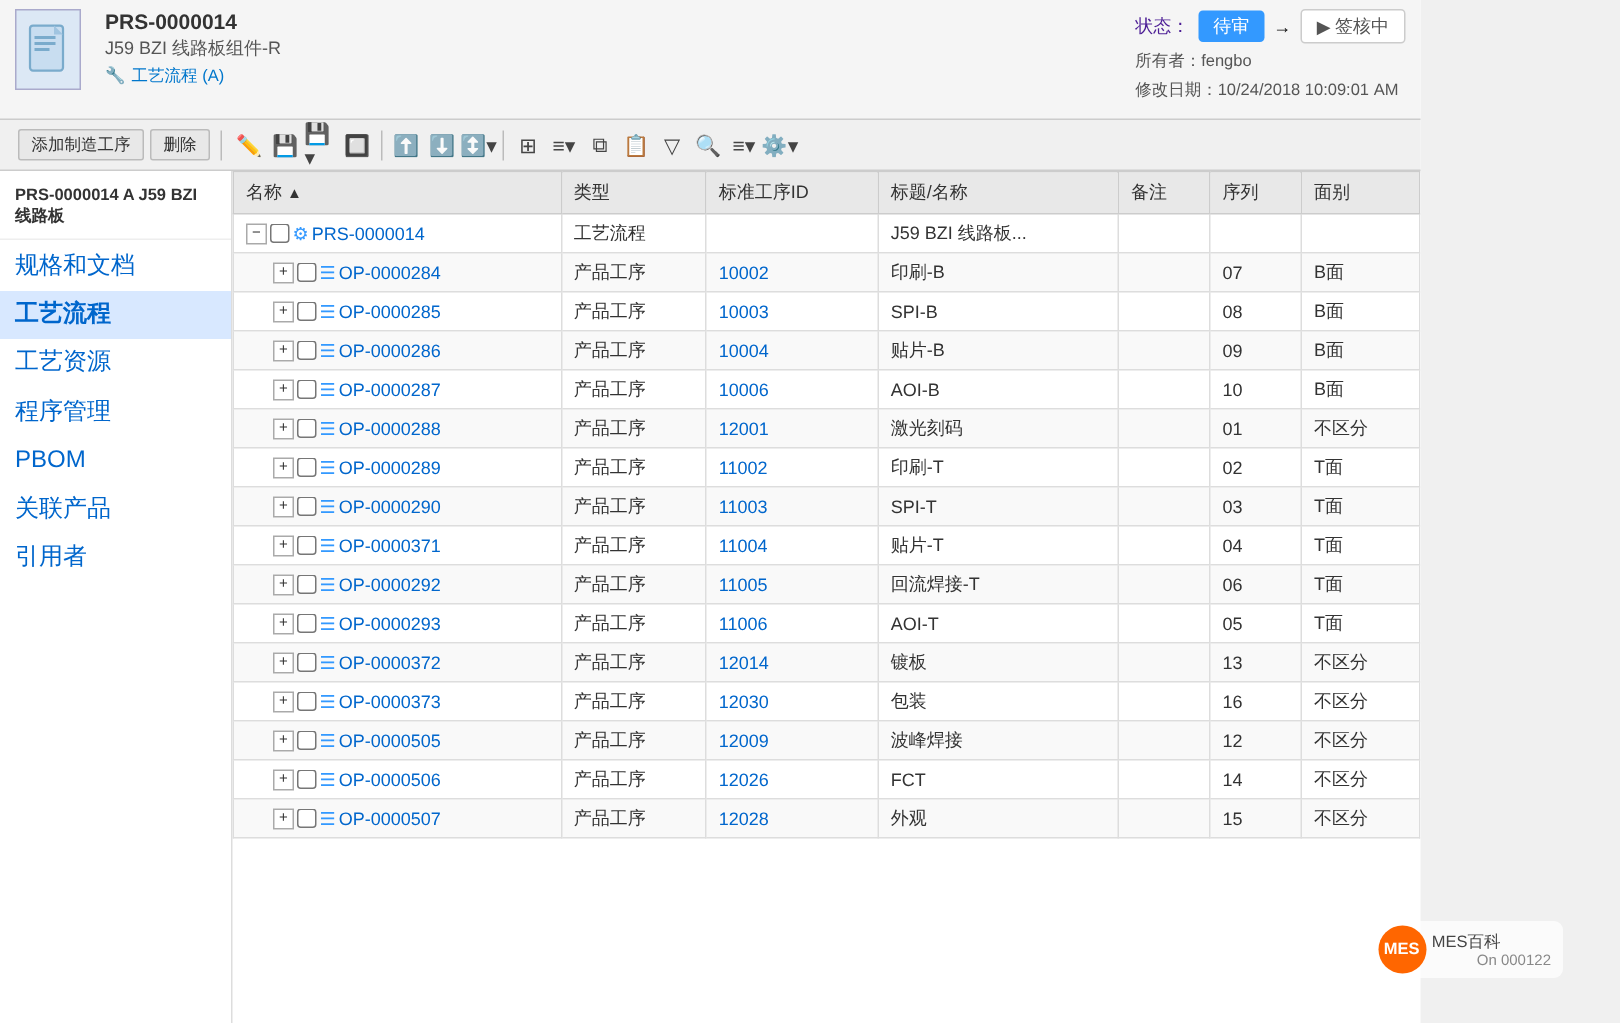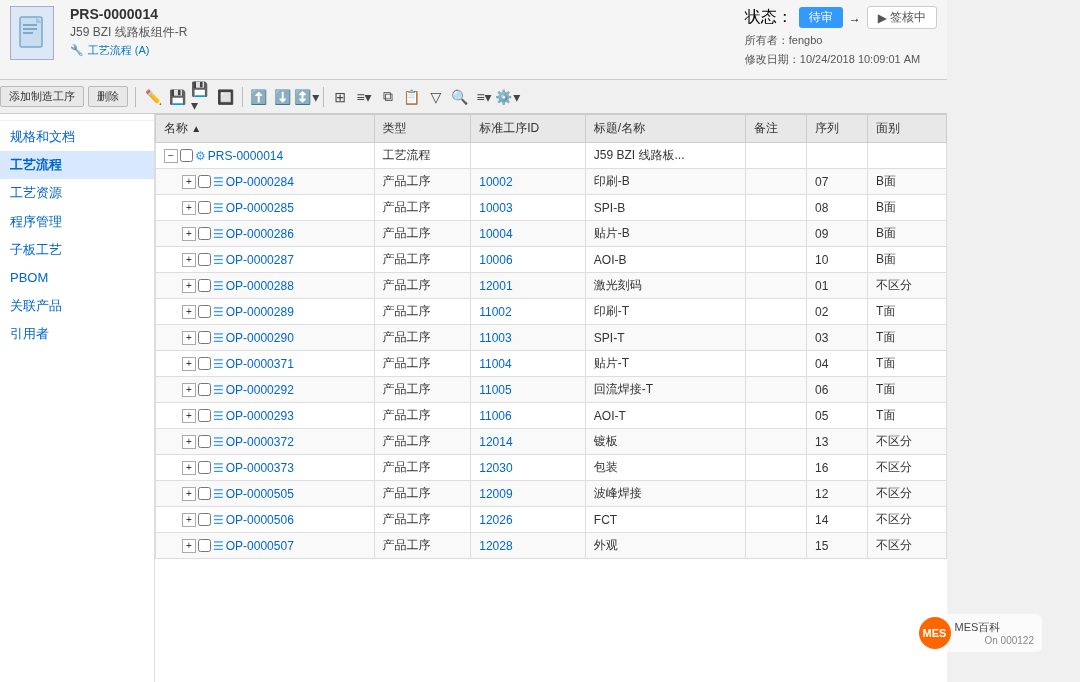--- a/index.html
+++ b/index.html
@@ -10,38 +10,38 @@
     
     .header { background: #f5f5f5; border-bottom: 1px solid #ccc; padding: 6px 10px; display: flex; align-items: flex-start; gap: 16px; min-height: 80px; }
     .header-avatar { width: 44px; height: 54px; background: #dce8f5; border: 1px solid #aac; display: flex; align-items: center; justify-content: center; font-size: 20px; color: #567; flex-shrink: 0; }
     .header-info { display: flex; flex-direction: column; gap: 2px; flex: 1; }
     .header-title { font-weight: bold; font-size: 14px; color: #333; }
     .header-subtitle { font-size: 12px; color: #555; }
     .header-tag { display: flex; align-items: center; gap: 4px; font-size: 11px; color: #555; }
     .header-tag span { color: #0077cc; }
     .header-right { display: flex; flex-direction: column; gap: 4px; }
     .status-row { display: flex; align-items: center; gap: 6px; }
-    .status-label { font-size: 16px; color: #000000; }
+    .status-label { font-size: 12px; color: #4c1d95; }
     .status-btn-active { background: #3399ff; color: #fff; border: none; padding: 2px 10px; border-radius: 3px; font-size: 12px; cursor: pointer; }
     .status-btn-normal { background: #fff; color: #555; border: 1px solid #ccc; padding: 2px 10px; border-radius: 3px; font-size: 12px; cursor: pointer; display: flex; align-items: center; gap: 3px; }
     .owner-row, .date-row { font-size: 11px; color: #555; }
 
     
-    .toolbar { background: #f0f0f0; border-bottom: 1px solid #ccc; padding: 3px 0; display: flex; align-items: center; gap: 4px; min-height: 34px; flex-wrap: wrap; }
+    .toolbar { background: #f0f0f0; border-bottom: 1px solid #ccc; padding: 3px 12px; display: flex; align-items: center; gap: 4px; min-height: 34px; flex-wrap: wrap; }
     .tb-btn { background: #e8e8e8; border: 1px solid #bbb; padding: 2px 8px; border-radius: 2px; font-size: 11px; cursor: pointer; color: #333; white-space: nowrap; }
     .tb-icon { width: 22px; height: 22px; display: flex; align-items: center; justify-content: center; cursor: pointer; font-size: 14px; color: #444; border-radius: 2px; }
     .tb-separator { width: 1px; height: 20px; background: #bbb; margin: 0 3px; }
     .tb-group { display: flex; align-items: center; gap: 2px; }
 
     
     .main { display: flex; flex: 1; overflow: hidden; }
 
     
     .sidebar { width: 155px; background: #fff; border-right: 1px solid #ddd; padding: 4px 0; overflow-y: auto; flex-shrink: 0; }
-    .sidebar-link { display: block; padding: 5px 10px; font-size: 13px; color: #0066cc; cursor: pointer; text-decoration: none; line-height: 1.4; }
+    .sidebar-link { display: block; padding: 5px 10px; font-size: 16px; color: #0066cc; cursor: pointer; text-decoration: none; line-height: 1.4; }
     .sidebar-link.active { color: #0066cc; font-weight: bold; background: #d8e8ff; }
     .sidebar-divider { height: 1px; background: #eee; margin: 2px 0; }
 
     
     .content { flex: 1; overflow: auto; }
 
     
     .data-table { width: 100%; border-collapse: collapse; }
     .data-table th { background: #e8e8e8; border: 1px solid #ccc; padding: 5px 8px; font-size: 12px; color: #333; text-align: left; font-weight: normal; white-space: nowrap; position: sticky; top: 0; z-index: 1; }
     .data-table td { border: 1px solid #ddd; padding: 4px 8px; font-size: 12px; color: #333; white-space: nowrap; }
@@ -114,26 +114,26 @@
       <div class="tb-icon">▽</div>
       <div class="tb-icon">🔍</div>
       <div class="tb-icon">≡▾</div>
       <div class="tb-icon">⚙️▾</div>
     </div>
   </div>
 
   <div class="main">
 
     <div class="sidebar">
+      <div class="sidebar-link" style="font-size:11px; color:#333; font-weight:bold; line-height:1.3;">PRS-0000014 A J59 BZI 线路板</div>
       <div class="sidebar-divider"></div>
       <a class="sidebar-link">规格和文档</a>
       <a class="sidebar-link active">工艺流程</a>
       <a class="sidebar-link">工艺资源</a>
       <a class="sidebar-link">程序管理</a>
-      <a class="sidebar-link">子板工艺</a>
       <a class="sidebar-link">PBOM</a>
       <a class="sidebar-link">关联产品</a>
       <a class="sidebar-link">引用者</a>
     </div>
 
     <div class="content">
       <div class="content-wrapper">
         <table class="data-table">
           <thead>
             <tr>

